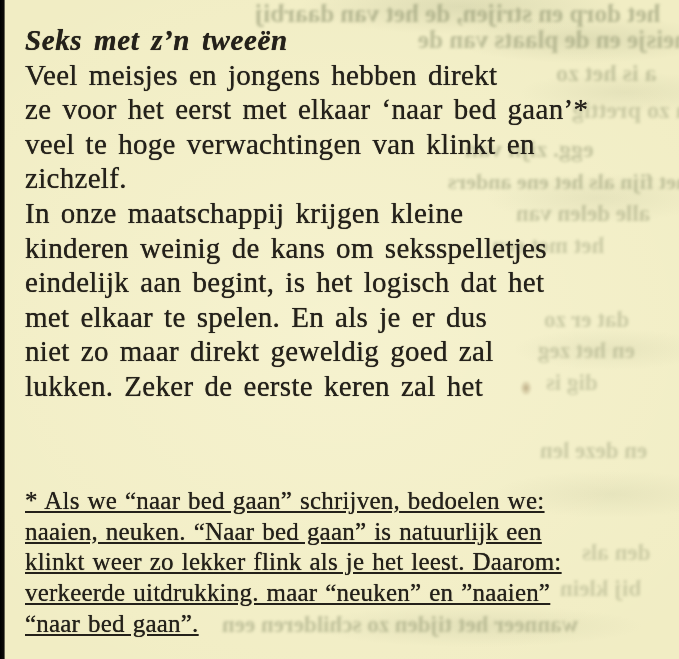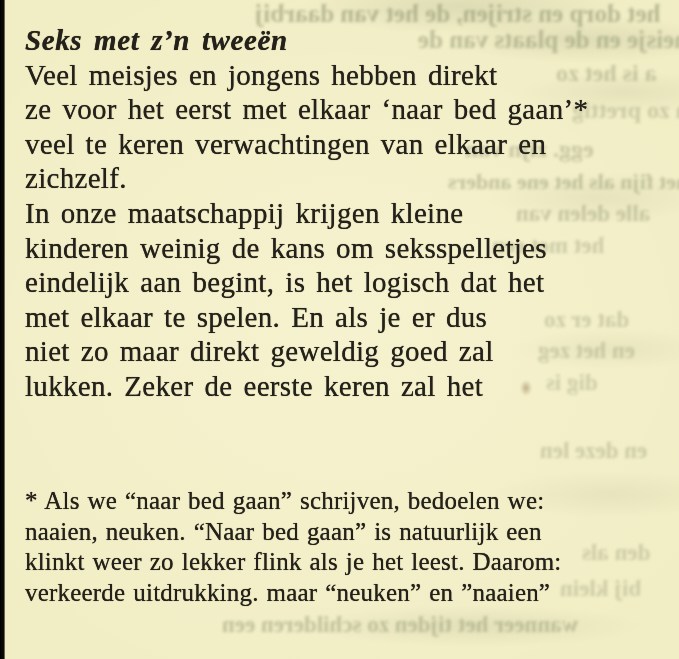--- a/index.html
+++ b/index.html
@@ -39,20 +39,21 @@
   }
   .heading{
     font-style:italic;font-weight:bold;
     letter-spacing:0.6px;word-spacing:4px;
   }
   .footnote-block{
     position:absolute;left:25px;top:486px;width:620px;
     font-size:25px;line-height:30.7px;
     word-spacing:1.5px;letter-spacing:0.2px;
     text-shadow:0 0 0.7px rgba(36,33,26,0.95);
+    text-decoration:underline;
   }
   .line{white-space:nowrap;}
   .bleed-layer{position:absolute;left:0;top:0;width:679px;height:659px;pointer-events:none;}
   .ghost{
     position:absolute;
     transform:scaleX(-1);
     filter:blur(1.6px);
     color:var(--bleed);
     font-weight:bold;
     white-space:nowrap;
@@ -90,33 +91,34 @@
 
   <div class="spine"></div>
 
   <div class="stain"></div>
 
   <div class="text-block">
     <div class="line heading">Seks met z’n tweeën</div>
     <div id="body-lines">
         <div class="line">Veel meisjes en jongens hebben direkt</div>
         <div class="line">ze voor het eerst met elkaar ‘naar bed gaan’*</div>
-        <div class="line">veel te keren verwachtingen van elkaar en</div>
+        <div class="line">veel te hoge verwachtingen van klinkt en</div>
         <div class="line">zichzelf.</div>
         <div class="line">In onze maatschappij krijgen kleine</div>
         <div class="line">kinderen weinig de kans om seksspelletjes</div>
         <div class="line">eindelijk aan begint, is het logisch dat het</div>
         <div class="line">met elkaar te spelen. En als je er dus</div>
         <div class="line">niet zo maar direkt geweldig goed zal</div>
         <div class="line">lukken. Zeker de eerste keren zal het</div>
       </div>
   </div>
 
   <div class="footnote-block">
     <div id="footnote-lines">
         <div class="line">* Als we “naar bed gaan” schrijven, bedoelen we:</div>
         <div class="line">naaien, neuken. “Naar bed gaan” is natuurlijk een</div>
         <div class="line">klinkt weer zo lekker flink als je het leest. Daarom:</div>
         <div class="line">verkeerde uitdrukking. maar “neuken” en ”naaien”</div>
+        <div class="line">“naar bed gaan”.</div>
       </div>
   </div>
 
 </div>
 
 </body></html>

